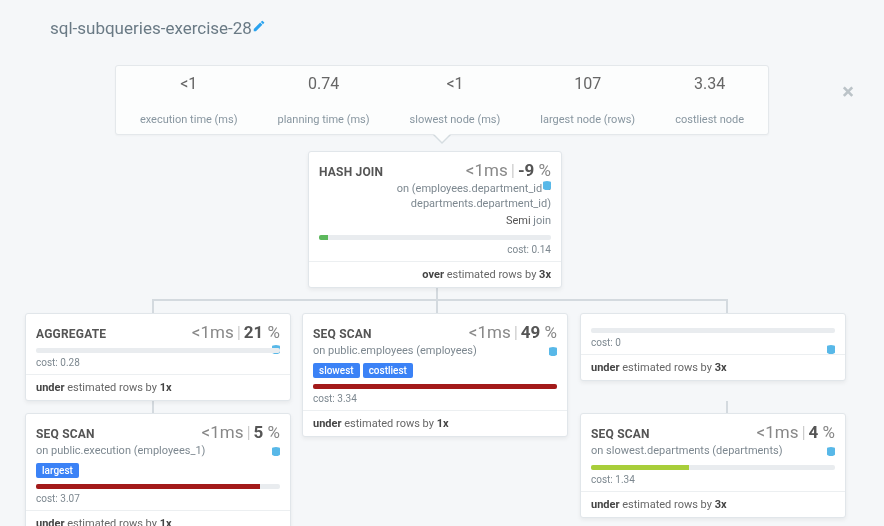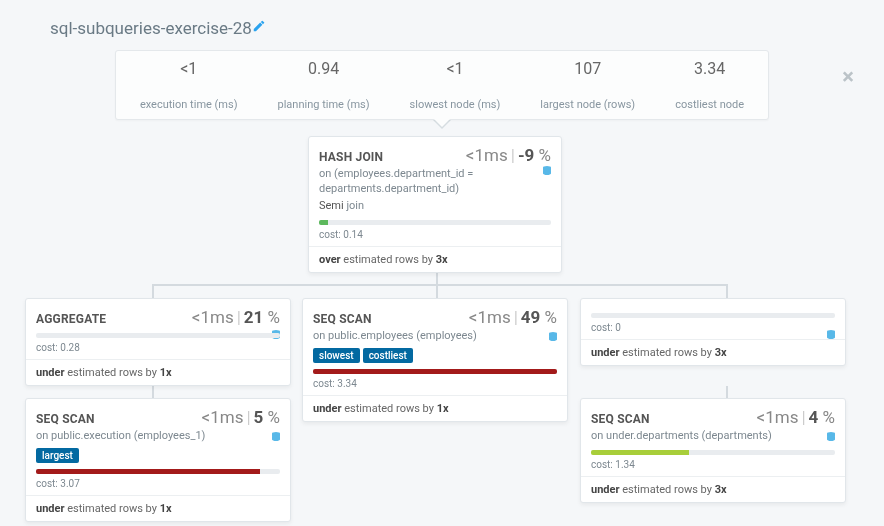--- a/index.html
+++ b/index.html
@@ -1,17 +1,17 @@
 <!DOCTYPE html>
 <html><head>
 <meta charset="utf-8">
 <style>
 * { box-sizing: border-box; margin: 0; padding: 0; }
 body { font-family: -apple-system, "Segoe UI", Roboto, sans-serif; background: #f5f7f9; width: 884px; height: 526px; padding: 18px 20px; color: #555; font-size: 13px; overflow: hidden; }
-.title-row { display: flex; align-items: center; margin-bottom: 12px; padding-left: 30px; }
+.title-row { display: flex; align-items: center; margin-bottom: 27px; padding-left: 30px; }
 .title { color: #6a7a85; font-size: 17px; font-weight: 400; }
 .edit-ico { color: #2aa3ef; font-size: 15px; cursor: pointer; }
 
 .stats-wrap { display: flex; justify-content: center; align-items: flex-start; position: relative; }
 .stats { display: flex; background: #fcfdfd; border: 1px solid #e4e8eb; border-radius: 3px; padding: 8px 4px; box-shadow: 0 1px 2px rgba(0,0,0,0.03); }
 .stat { text-align: center; padding: 0 20px; }
 .stat-val { font-size: 16px; color: #666; }
 .stat-lbl { font-size: 11px; color: #8896a0; margin-top: 20px; }
 .close-x { position: absolute; right: 10px; top: 14px; color: #bbc3c8; font-size: 22px; cursor: pointer; font-weight: bold; }
 
@@ -30,21 +30,21 @@
 .bar { height: 5px; background: #e9ecef; border-radius: 2px; margin: 6px 0 4px; overflow: hidden; position: relative; }
 .bar-fill { height: 100%; position: absolute; left: 0; top: 0; }
 .green { background: #5cb85c; }
 .dkred { background: #a31a1a; }
 .yellowgreen { background: #a8ce3a; }
 .cost { color: #7d8890; font-size: 10px; }
 .divider { border-top: 1px solid #eceff1; margin: 6px -10px 0; padding: 6px 10px 0; font-size: 11px; color: #666; }
 .divider b { color: #444; }
 .disk { position: absolute; right: 8px; color: #58b8e8; font-size: 13px; }
 .disk svg { width: 12px; height: 12px; display: block; }
-.badge { display: inline-block; background: #0369a1; color: #fff; font-size: 10px; padding: 2px 6px; border-radius: 2px; margin-right: 3px; margin-top: 4px; font-weight: 500; }
+.badge { display: inline-block; background: #3b82f6; color: #fff; font-size: 10px; padding: 2px 6px; border-radius: 2px; margin-right: 3px; margin-top: 4px; font-weight: 500; }
 
 
 .conn { position: absolute; border-color: #d4dadf; border-style: solid; border-width: 0; }
 
 </style>
 </head>
 <body>
 
 <div class="title-row">
   <span class="title">sql-subqueries-exercise-28</span>
@@ -55,21 +55,21 @@
   </span>
 </div>
 
 <div class="stats-wrap">
   <div class="stats">
     <div class="stat">
       <div class="stat-val">&lt;1</div>
       <div class="stat-lbl">execution time (ms)</div>
     </div>
     <div class="stat">
-      <div class="stat-val">0.94</div>
+      <div class="stat-val">0.74</div>
       <div class="stat-lbl">planning time (ms)</div>
     </div>
     <div class="stat">
       <div class="stat-val">&lt;1</div>
       <div class="stat-lbl">slowest node (ms)</div>
     </div>
     <div class="stat">
       <div class="stat-val">107</div>
       <div class="stat-lbl">largest node (rows)</div>
     </div>
@@ -85,21 +85,21 @@
 
 <div class="tree">
 
   <div class="conn" style="left:132px; top:148px; width:576px; border-top-width:2px; border-top-left-radius:6px; border-top-right-radius:6px;"></div>
   <div class="conn" style="left:132px; top:148px; height:14px; border-left-width:2px;"></div>
   <div class="conn" style="left:416px; top:132px; height:30px; border-left-width:2px;"></div>
   <div class="conn" style="left:706px; top:148px; height:14px; border-left-width:2px;"></div>
   <div class="conn" style="left:132px; top:250px; height:20px; border-left-width:2px;"></div>
   <div class="conn" style="left:706px; top:250px; height:20px; border-left-width:2px;"></div>
 
-  <div class="node" style="left:288px; top:0; width:254px;">
+  <div class="node" style="left:288px; top:0; width:254px;text-align:right;">
     <div class="node-pad">
       <div class="node-hd">
         <span class="node-title">HASH JOIN</span>
         <span class="node-tm"><span>&lt;1</span>ms<span class="sep">|</span><b><span>-9</span></b> %</span>
       </div>
       <span class="disk" style="top:28px;">
           <svg viewBox="0 0 24 24" fill="currentColor">
             <ellipse cx="12" cy="5" rx="8" ry="3"></ellipse>
             <path d="M4 5v6c0 1.66 3.58 3 8 3s8-1.34 8-3V5"></path>
             <path d="M4 11v6c0 1.66 3.58 3 8 3s8-1.34 8-3v-6"></path>
@@ -205,21 +205,21 @@
         <span class="node-title">SEQ SCAN</span>
         <span class="node-tm"><span>&lt;1</span>ms<span class="sep">|</span><b><span>4</span></b> %</span>
       </div>
       <span class="disk" style="top:32px;">
           <svg viewBox="0 0 24 24" fill="currentColor">
             <ellipse cx="12" cy="5" rx="8" ry="3"></ellipse>
             <path d="M4 5v6c0 1.66 3.58 3 8 3s8-1.34 8-3V5"></path>
             <path d="M4 11v6c0 1.66 3.58 3 8 3s8-1.34 8-3v-6"></path>
           </svg>
         </span>
-      <div class="node-sub">on under.departments (departments)</div>
+      <div class="node-sub">on slowest.departments (departments)</div>
       <div class="bar">
           <div class="bar-fill yellowgreen" style="width:40%;"></div>
         </div>
       <div class="cost">cost: 1.34</div>
       <div class="divider"><b>under</b><span> estimated rows by </span><b>3x</b></div>
     </div>
   </div>
 
 </div>
 

